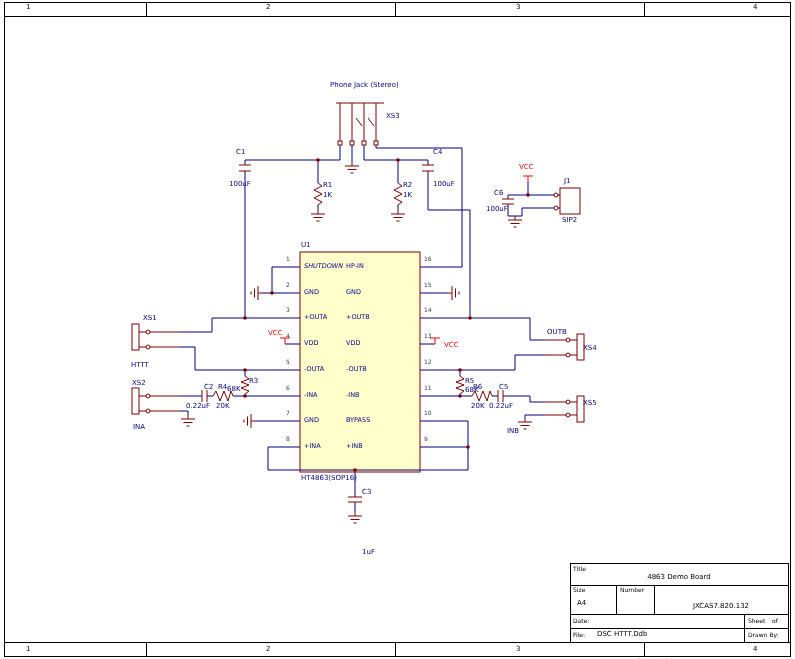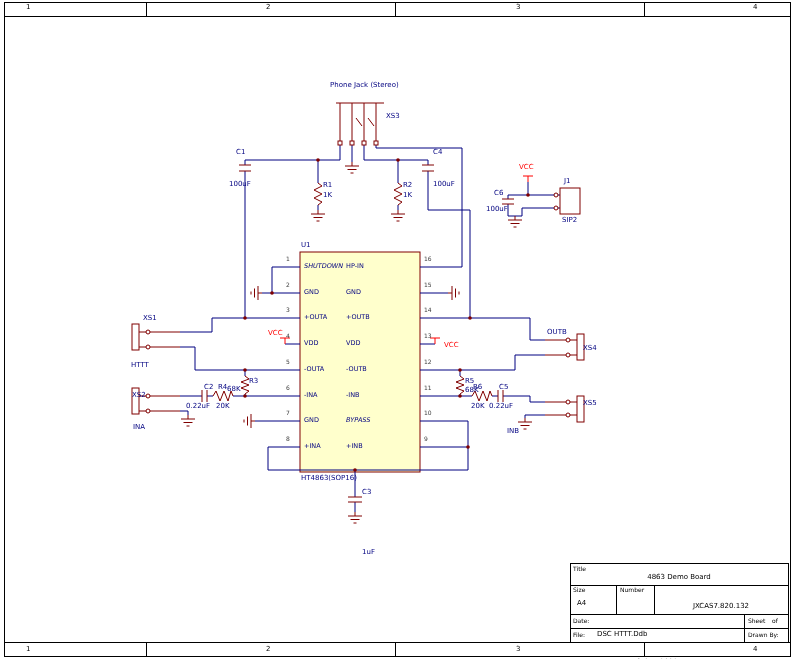--- a/index.html
+++ b/index.html
@@ -237,21 +237,21 @@
 <div class="t" style="left:494px;top:190px;">C6</div>
 <div class="t" style="left:486px;top:206px;">100uF</div>
 <div class="t" style="left:564px;top:178px;">J1</div>
 <div class="t" style="left:562px;top:217px;">SIP2</div>
 
 <div class="t" style="left:301px;top:242px;">U1</div>
 <div class="t" style="left:301px;top:475px;">HT4863(SOP16)</div>
 
 <div class="t" style="left:143px;top:315px;">XS1</div>
 <div class="t" style="left:131px;top:362px;">HTTT</div>
-<div class="t" style="left:132px;top:392px;">XS2</div>
+<div class="t" style="left:132px;top:380px;">XS2</div>
 <div class="t" style="left:133px;top:424px;">INA</div>
 
 <div class="t" style="left:196px;top:384px;margin-left:8px;">C2</div>
 <div class="t" style="left:186px;top:403px;">0.22uF</div>
 <div class="t" style="left:218px;top:384px;">R4</div>
 <div class="t" style="left:216px;top:403px;">20K</div>
 <div class="t" style="left:249px;top:378px;">R3</div>
 <div class="t" style="left:227px;top:386px;">68K</div>
 
 <div class="t red" style="left:268px;top:330px;">VCC</div>
@@ -298,21 +298,21 @@
 <div class="t pn" style="left:304px;top:392px;">-INA</div>
 <div class="t pn" style="left:304px;top:417px;">GND</div>
 <div class="t pn" style="left:304px;top:443px;">+INA</div>
 
 <div class="t pn rt" style="left:346px;width:70px;top:263px;">HP-IN</div>
 <div class="t pn rt" style="left:346px;width:70px;top:289px;">GND</div>
 <div class="t pn rt" style="left:346px;width:70px;top:314px;">+OUTB</div>
 <div class="t pn rt" style="left:346px;width:70px;top:340px;">VDD</div>
 <div class="t pn rt" style="left:346px;width:70px;top:366px;">-OUTB</div>
 <div class="t pn rt" style="left:346px;width:70px;top:392px;">-INB</div>
-<div class="t pn rt" style="left:346px;width:70px;top:417px;font-style:italic;">BYPASS</div>
+<div class="t pn rt" style="left:346px;width:70px;top:417px;">BYPASS</div>
 <div class="t pn rt" style="left:346px;width:70px;top:443px;">+INB</div>
 
 <div class="t k s6" style="left:573px;top:566px;">Title</div>
 <div class="t k ctr" style="left:570px;width:218px;top:574px;">4863 Demo Board</div>
 <div class="t k s6" style="left:573px;top:587px;">Size</div>
 <div class="t k" style="left:577px;top:600px;">A4</div>
 <div class="t k s6" style="left:620px;top:587px;">Number</div>
 <div class="t k ctr" style="left:654px;width:134px;top:603px;">JXCAS7.820.132</div>
 <div class="t k s6" style="left:573px;top:618px;">Date:</div>
 <div class="t k" style="left:637px;top:617px;margin-top:42px;">3-Sep-2008</div>

